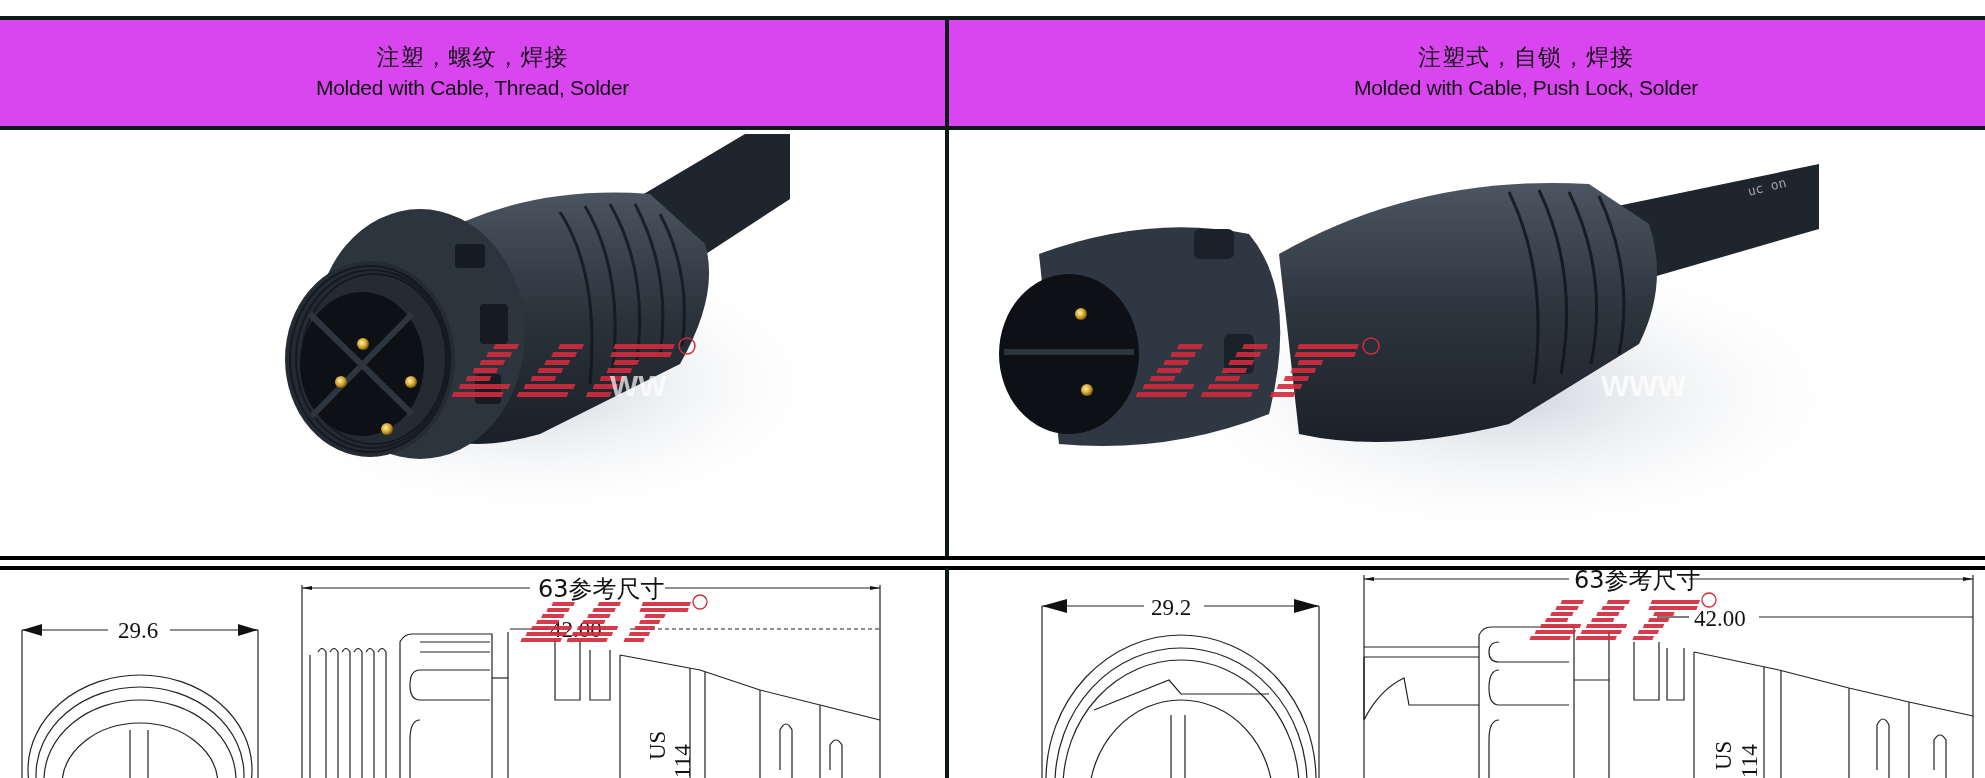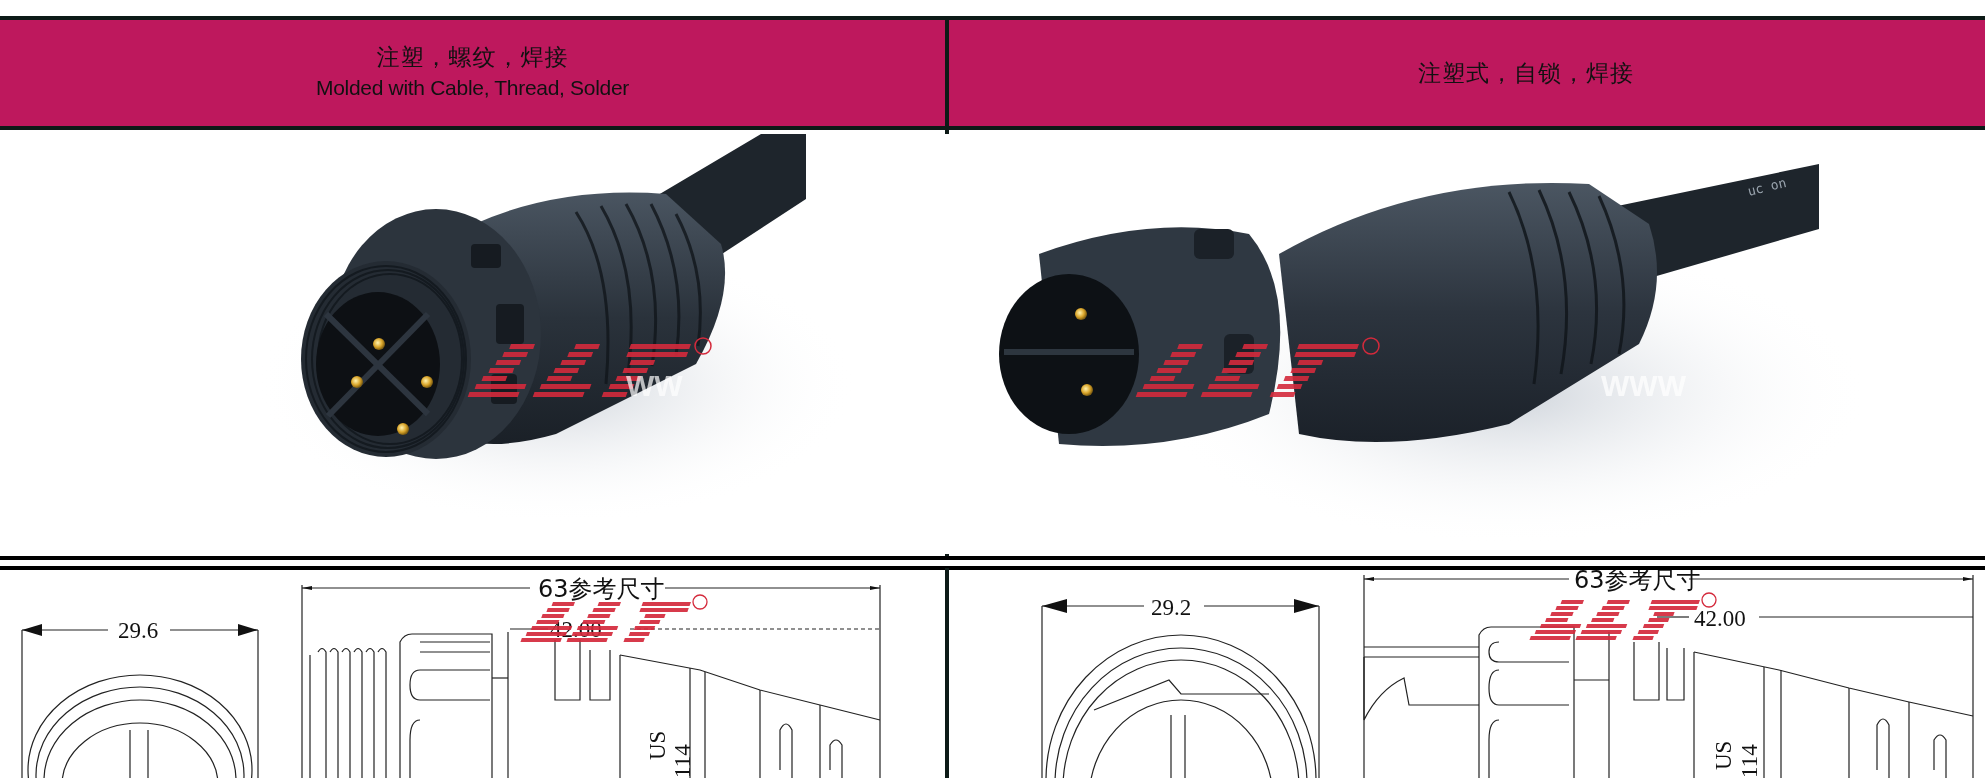--- a/index.html
+++ b/index.html
@@ -2,39 +2,39 @@
 <html><head>
   <meta charset="utf-8">
   <style>
     html, body { margin: 0; padding: 0; background: #ffffff; }
     body { width: 1985px; height: 778px; overflow: hidden; position: relative; font-family: "Liberation Sans", "DejaVu Sans", sans-serif; }
 
     .sheet { position: absolute; left: 0; top: 0; width: 1985px; height: 778px; background: #fff; }
 
     
     .hdr-row { position: absolute; left: 0; top: 16px; width: 1985px; height: 114px;
-      border-top: 4px solid #0d1a17; border-bottom: 4px solid #0d1a17; background: #be185d; box-sizing: border-box; }
+      border-top: 4px solid #0d1a17; border-bottom: 4px solid #0d1a17; background: #d946ef; box-sizing: border-box; }
     .hdr-cell { position: absolute; top: 0; height: 106px; display: flex; flex-direction: column;
       align-items: center; justify-content: center; color: #111; }
     .hdr-cell.left { left: 0; width: 945px; }
     .hdr-cell.right { left: 968px; width: 1116px; border-radius: 30px; }
     .hdr-zh { font-family: "DejaVu Sans", sans-serif; font-size: 23px; line-height: 30px; letter-spacing: 1px; }
     .hdr-en { font-size: 21px; line-height: 32px; letter-spacing: -0.3px; }
 
     .vdiv { position: absolute; left: 945px; width: 4px; background: #0d1a17; }
     .vdiv.top { top: 16px; height: 544px; }
     .vdiv.bot { top: 568px; height: 210px; }
 
     
     .hsep1 { position: absolute; left: 0; top: 556px; width: 1985px; height: 4px; background: #000; }
     .hsep2 { position: absolute; left: 0; top: 566px; width: 1985px; height: 4px; background: #000; }
 
     
     .photo { position: absolute; top: 134px; height: 420px; overflow: hidden; background: #fff; }
-    .photo.left { left: 0; width: 945px; margin-left: 16px; }
+    .photo.left { left: 0; width: 945px; }
     .photo.right { left: 949px; width: 1036px; }
     .photo svg { position: absolute; left: 0; top: 0; }
 
     
     .drawing { position: absolute; top: 570px; height: 208px; overflow: hidden; background: #fff; }
     .drawing.left { left: 0; width: 945px; }
     .drawing.right { left: 949px; width: 1036px; }
     .dim-text { font-family: "Liberation Serif", "DejaVu Serif", serif; font-size: 23px; fill: #111; }
     .dim-text-zh { font-family: "DejaVu Sans", sans-serif; font-size: 24px; fill: #111; }
   </style>
@@ -43,20 +43,21 @@
 
 <div class="sheet">
 
   <div class="hdr-row">
     <div class="hdr-cell left">
       <div class="hdr-zh">注塑，螺纹，焊接</div>
       <div class="hdr-en">Molded with Cable, Thread, Solder</div>
     </div>
     <div class="hdr-cell right">
       <div class="hdr-zh">注塑式，自锁，焊接</div>
+      <div class="hdr-en">Molded with Cable, Push Lock, Solder</div>
     </div>
   </div>
 
   <div class="vdiv top"></div>
   <div class="hsep1"></div>
   <div class="hsep2"></div>
   <div class="vdiv bot"></div>
 
   <div class="photo left">
     <svg width="945" height="420" viewBox="0 0 945 420">

